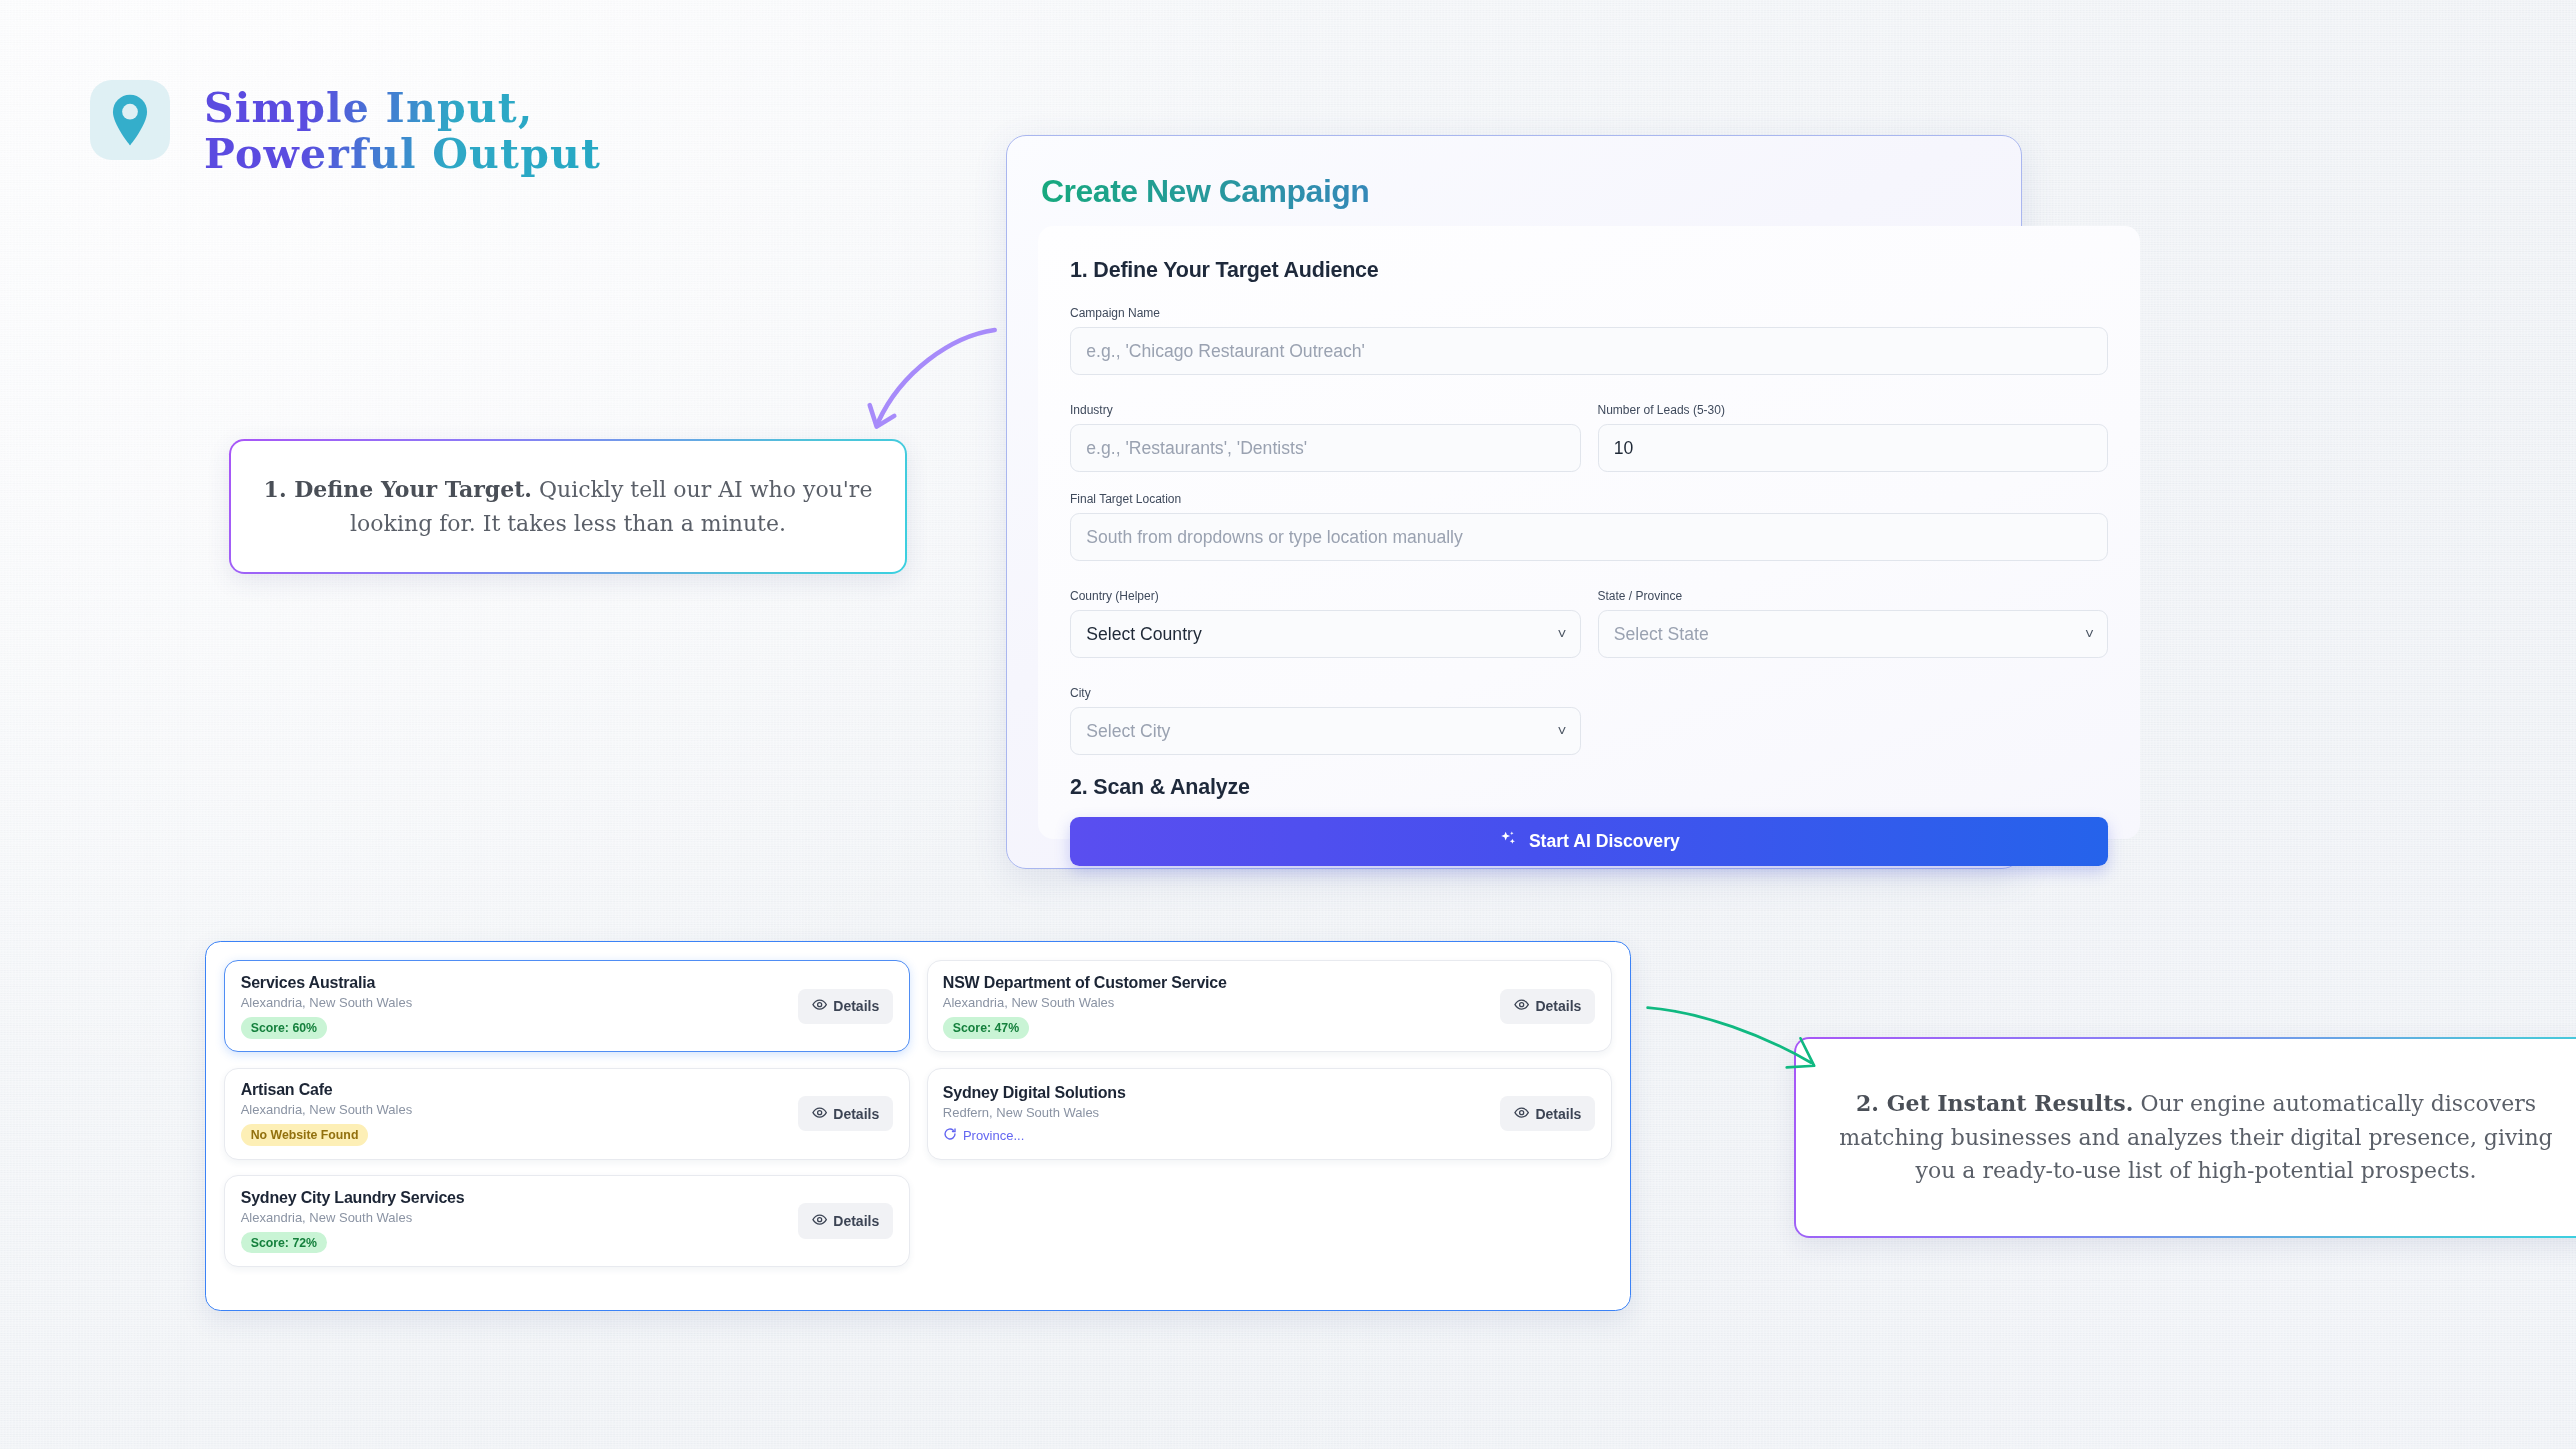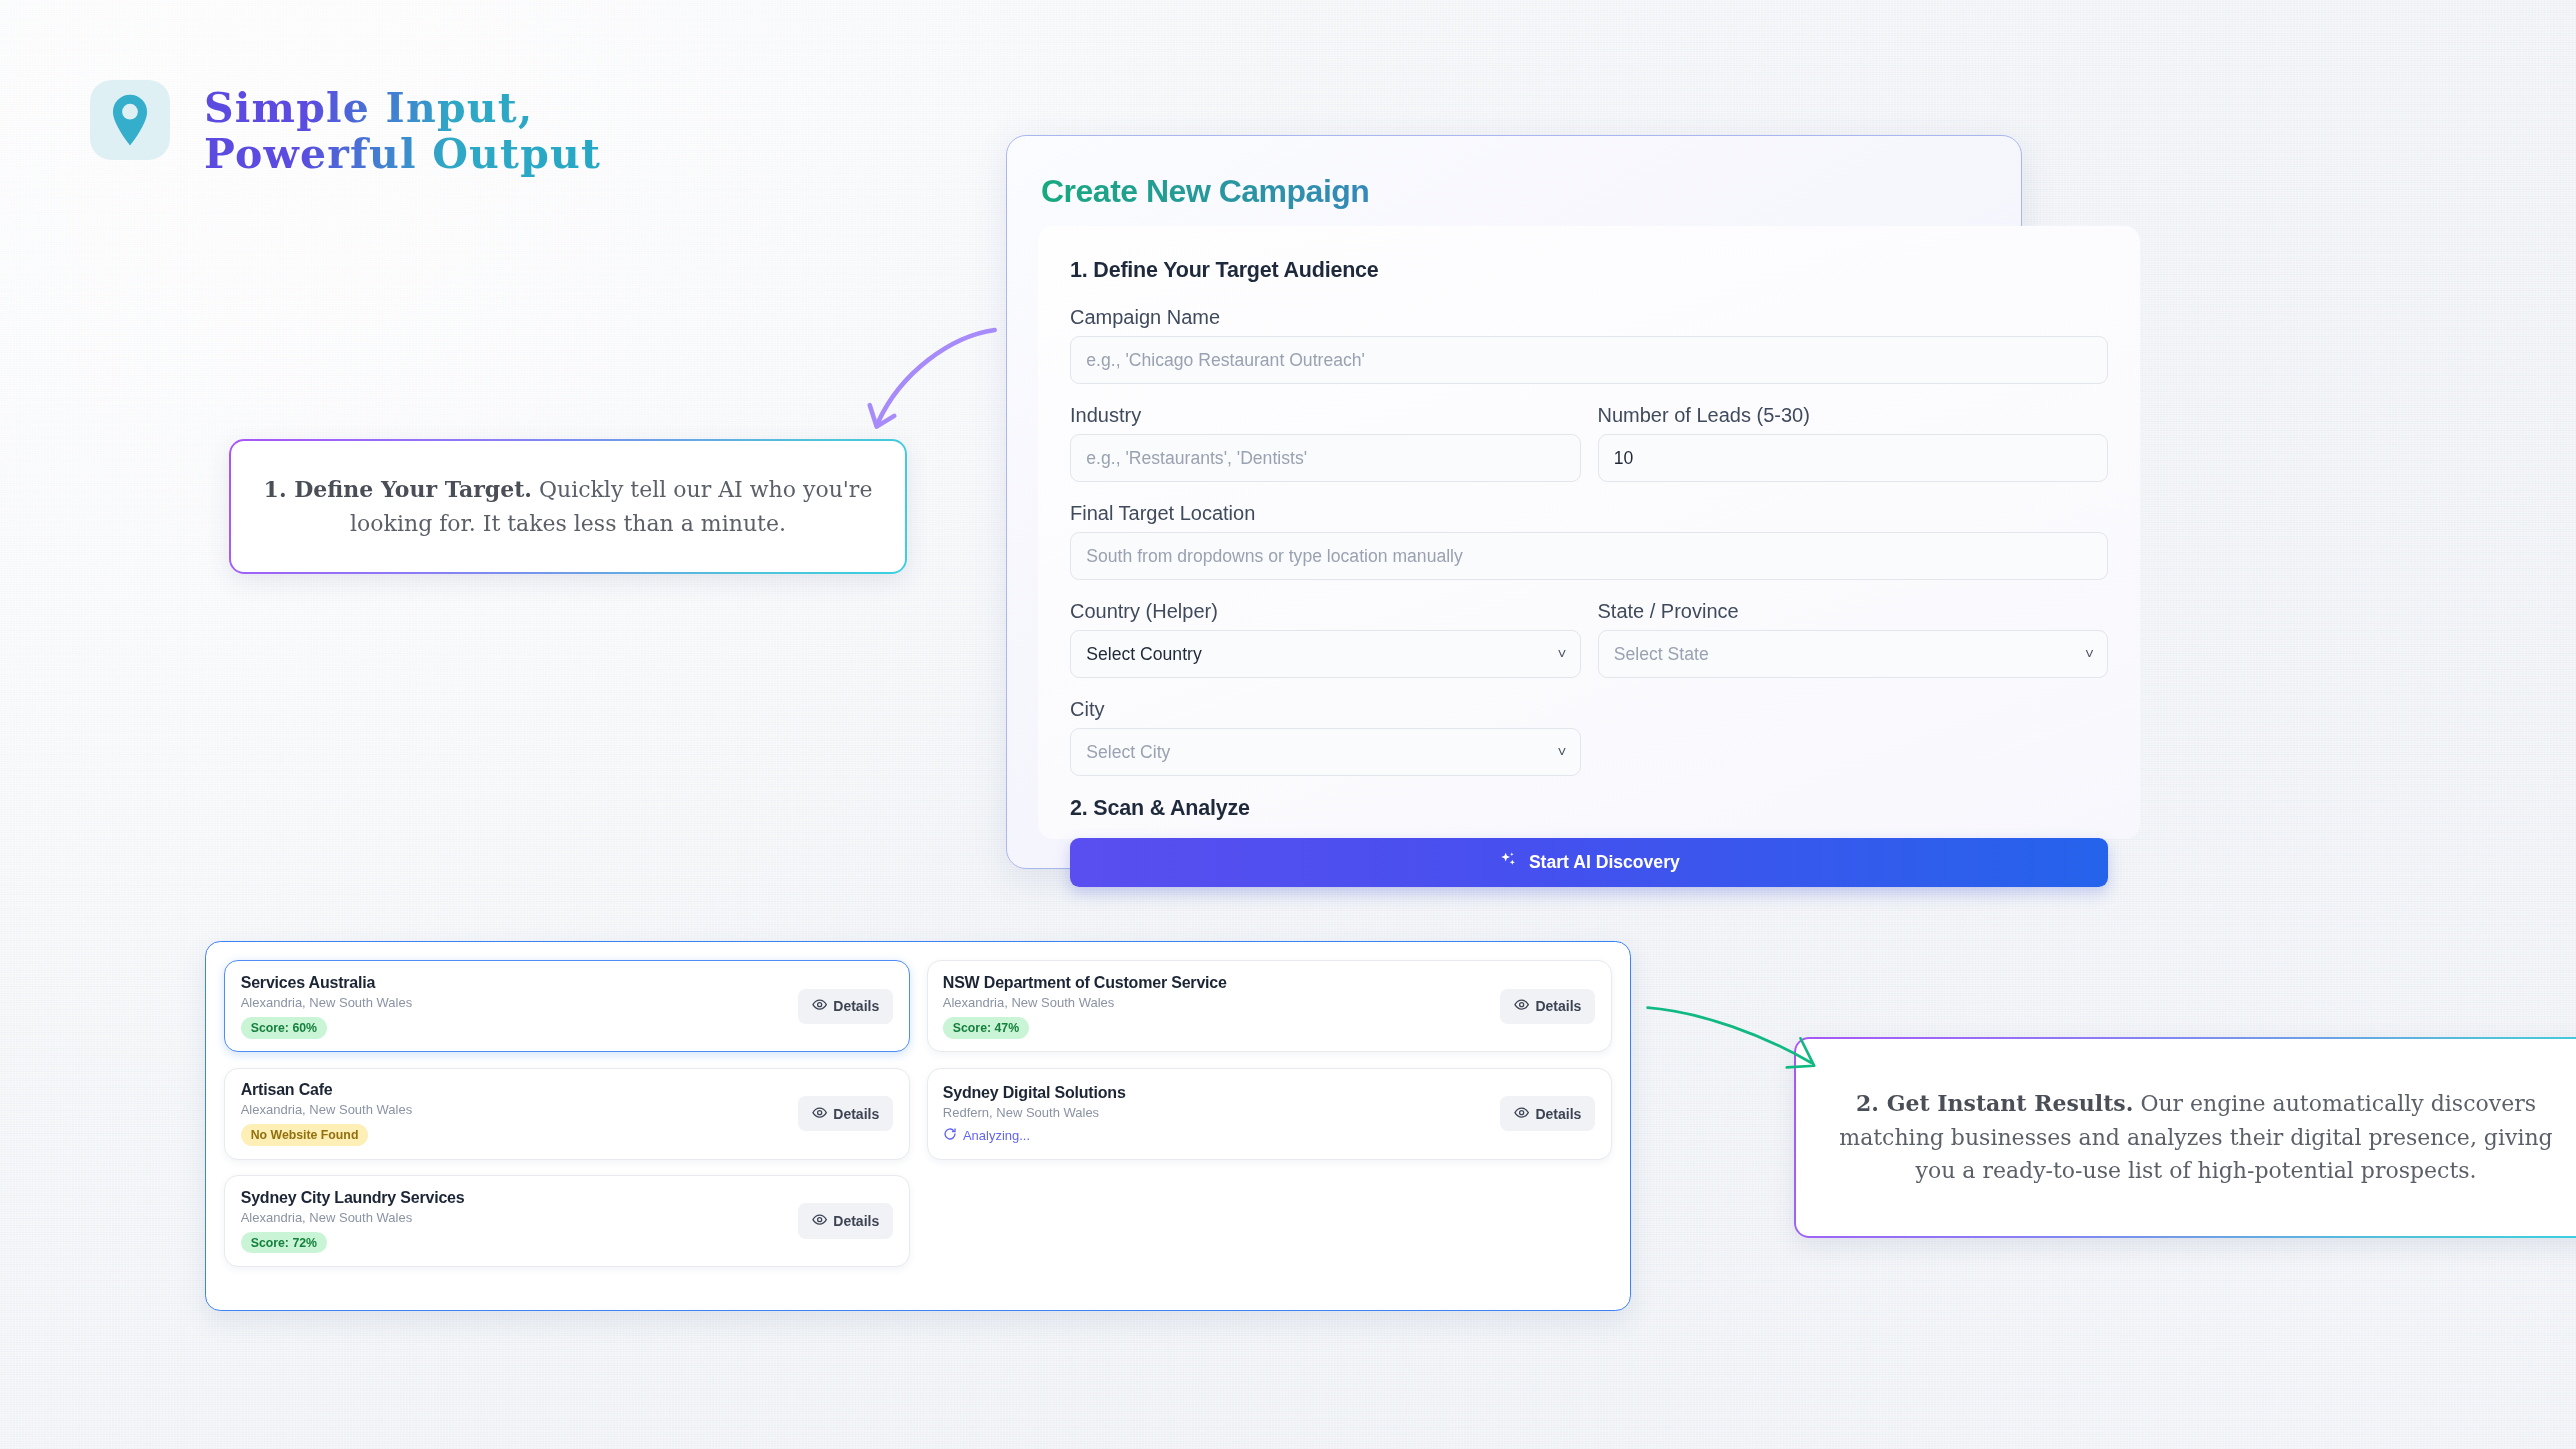--- a/index.html
+++ b/index.html
@@ -49,21 +49,21 @@
     margin:37px 0 0 34px;font-size:32px;font-weight:800;letter-spacing:-0.5px;
     background:linear-gradient(90deg,#17a97e 0%,#3b82c4 40%,#6366f1 70%,#8b5cf6 100%);
     -webkit-background-clip:text;background-clip:text;color:transparent;
   }
   #form-inner{
     position:absolute;left:31px;top:90px;width:1102px;height:613px;
     background:linear-gradient(160deg,#fefeff 0%,#fbfbfe 60%,#f7f7fd 100%);
     border-radius:15.3px;box-sizing:border-box;padding:32px 32px 0 32px;
   }
   .section-heading{font-size:21.5px;font-weight:700;color:#1e293b;letter-spacing:-0.2px;margin:0 0 23px 0;}
-  .field-label{font-size:20px;color:#3f4a5c;margin:0 0 7px 0;}
+  .field-label{font-size:12px;color:#3f4a5c;margin:8px 0 7px 0;}
   .ctrl{
     box-sizing:border-box;width:100%;height:48px;border:1.2px solid #e1e5ec;border-radius:9.2px;
     background:#fafbfd;font-size:17.6px;color:#1f2937;padding:0 15.3px;
     display:flex;align-items:center;font-family:"Liberation Sans",sans-serif;
   }
   .ctrl.ph{color:#9aa2b1;}
   .sel{position:relative;}
   .sel .chev{
     position:absolute;right:14px;top:50%;transform:translateY(-50%);
     color:#4b5563;font-size:15.3px;line-height:1;pointer-events:none;
@@ -247,21 +247,21 @@
         </div>
         <div class="lead-card">
           <div>
             <div class="lead-name">Sydney Digital Solutions</div>
             <div class="lead-loc">Redfern, New South Wales</div>
             <span class="analyzing">
               <span><svg width="14" height="14" viewBox="0 0 24 24" fill="none" stroke="#6366f1" stroke-width="2.4" stroke-linecap="round">
                   <path d="M20.5 12a8.5 8.5 0 1 1-2.9-6.4"></path>
                   <path d="M20.6 3.4v4.3h-4.3"></path>
                 </svg></span>
-              <span>Analyzing...</span>
+              <span>Province...</span>
             </span>
           </div>
           <button class="btn-details">
             <span><svg width="15.3" height="15.3" viewBox="0 0 24 24" fill="none" stroke="#3c4454" stroke-width="2">
                 <path d="M1.5 12S5.5 5 12 5s10.5 7 10.5 7-4 7-10.5 7S1.5 12 1.5 12z"></path>
                 <circle cx="12" cy="12" r="3.2"></circle>
               </svg></span>
             <span>Details</span>
           </button>
         </div>

